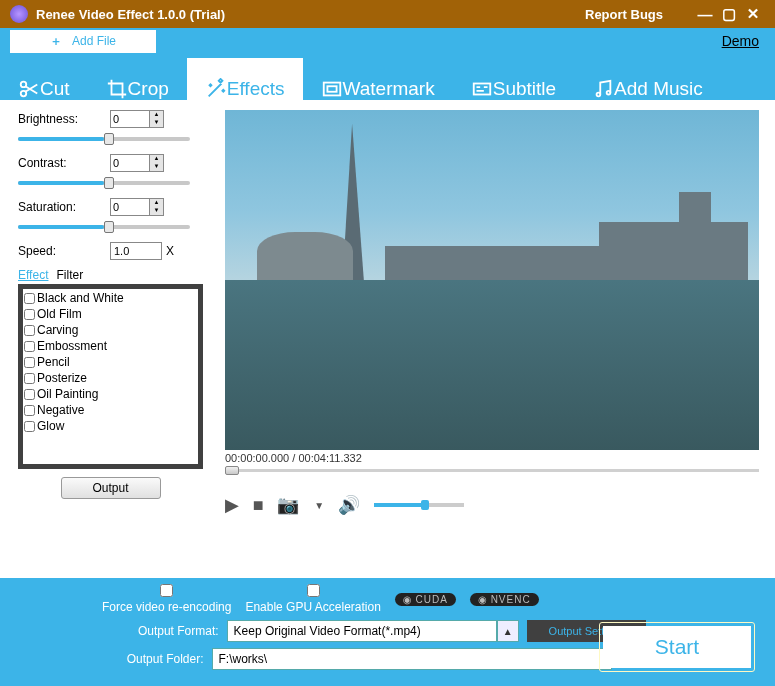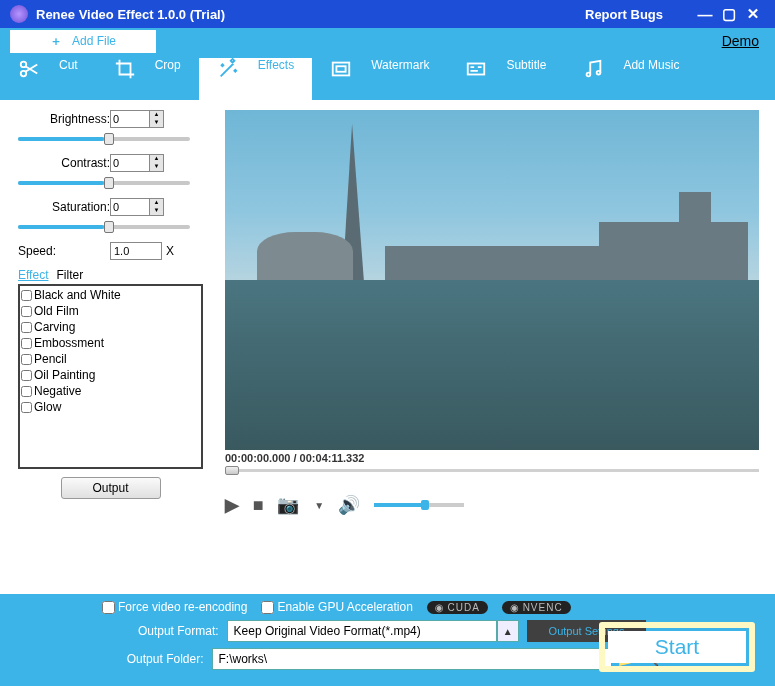--- a/index.html
+++ b/index.html
@@ -1,86 +1,86 @@
 <!DOCTYPE html>
 <html><head>
 <meta charset="utf-8">
 <style>
 * { margin: 0; padding: 0; box-sizing: border-box; font-family: -apple-system, "Segoe UI", Tahoma, sans-serif; }
 body { background: #f0f0f0; width: 775px; height: 686px; overflow: hidden; }
 .window { width: 775px; height: 686px; background: #3cb4e8; display: flex; flex-direction: column; }
-.titlebar { background: #1d4ed8; display: flex; align-items: center; padding: 4px 10px; height: 28px; color: #fff; }
+.titlebar { background: #a16207; display: flex; align-items: center; padding: 4px 10px; height: 28px; color: #fff; }
 .titlebar .logo { width: 18px; height: 18px; border-radius: 50%; background: radial-gradient(#b796ff,#6b4fd6); margin-right: 8px; }
 .titlebar .title { font-size: 13px; font-weight: bold; }
 .titlebar .spacer { flex: 1; }
 .titlebar .report { font-size: 13px; font-weight: bold; margin-right: 30px; cursor: pointer; }
 .titlebar .winbtn { width: 24px; text-align: center; font-size: 15px; cursor: pointer; font-weight: bold; }
 
 .filebar { background: #3cb4e8; display: flex; align-items: center; padding: 2px 10px 6px 10px; height: 30px; }
 .addfile { background: #fff; color: #3cb4e8; border: none; padding: 3px 40px; font-size: 12px; cursor: pointer; display: flex; align-items: center; gap: 10px; }
 .addfile::before { content:"＋"; color:#3cb4e8; font-weight:bold; }
 .demo { margin-left: auto; color: #000; text-decoration: underline; font-size: 14px; cursor: pointer; margin-right: 6px; }
 
 .tabs { background: #3cb4e8; display: flex; height: 42px; }
-.tab { display: flex; align-items: flex-start; gap: 19px; padding: 0 18px; color: #fff; font-size: 12px; cursor: pointer; }
+.tab { display: flex; align-items: flex-end; gap: 0; padding: 0 18px; color: #fff; font-size: 19px; cursor: pointer; }
 .tab.active { background: #fff; color: #3cb4e8; }
 .tab svg { width: 22px; height: 22px; }
 
 .body { flex: 1; display: flex; background: #fff; }
 .sidebar { width: 215px; background: #fff; padding: 10px 12px 8px 18px; font-size: 12px; color: #000; display: flex; flex-direction: column; }
 .ctrl { display: flex; align-items: center; margin-bottom: 4px; height: 18px; }
-.ctrl label { width: 92px; text-align: right; }
+.ctrl label { width: 92px; }
 .ctrl input.num { width: 40px; height: 18px; font-size: 11px; padding: 0 2px; border: 1px solid #888; }
 .ctrl .spin { width: 14px; height: 18px; display: flex; flex-direction: column; border: 1px solid #888; border-left: none; }
 .ctrl .spin span { flex: 1; font-size: 6px; line-height: 1; text-align: center; background: #e5e5e5; cursor: pointer; }
 .slider { width: 172px; height: 14px; position: relative; margin-bottom: 8px; }
 .slider .track { position: absolute; left: 0; right: 0; top: 5px; height: 4px; background: #c8c8c8; border-radius: 2px; }
 .slider .fill { position: absolute; left: 0; top: 5px; height: 4px; background: #3cb4e8; border-radius: 2px; }
 .slider .thumb { position: absolute; top: 1px; width: 10px; height: 12px; background: #e8e8e8; border: 1px solid #777; border-radius: 2px; cursor: pointer; }
 .magic { display: flex; align-items: center; gap: 3px; margin-bottom: 6px; }
 .magic input { accent-color: #3cb4e8; }
 .speedrow { display: flex; align-items: center; margin-bottom: 8px; }
 .speedrow label { width: 92px; }
 .speedrow input { width: 52px; height: 18px; font-size: 11px; border: 1px solid #888; padding: 0 3px; }
 .efftabs { display: flex; gap: 8px; font-size: 12px; margin-bottom: 2px; }
 .efftabs .et { cursor: pointer; }
 .efftabs .et.active { color: #3cb4e8; text-decoration: underline; }
-.efflist { border: 2px solid #404040; height: 185px; overflow-y: scroll; font-size: 12px; padding: 1px; }
+.efflist { border: 5px solid #404040; height: 185px; overflow-y: scroll; font-size: 12px; padding: 1px; }
 .efflist .it { display: flex; align-items: center; gap: 2px; height: 16px; }
 .efflist .it input { width: 11px; height: 11px; }
 .defaultbtn { margin: 8px auto 0 auto; display: block; width: 100px; height: 22px; background: linear-gradient(#fafafa,#e0e0e0); border: 1px solid #999; border-radius: 3px; font-size: 12px; cursor: pointer; }
 
-.preview { flex: 1; padding: 10px 16px 18px 10px; display: flex; flex-direction: column; font-weight: bold; }
+.preview { flex: 1; padding: 10px 16px 18px 10px; display: flex; flex-direction: column; }
 .video { width: 100%; height: 340px; background: #000; position: relative; overflow: hidden; }
 .sky { position: absolute; inset: 0 0 50% 0; background: linear-gradient(#6fb6d6,#8fc6df 60%, #b5d4e0); }
 .water { position: absolute; inset: 50% 0 0 0; background: linear-gradient(#4a7580,#39595f); }
 .bldg { position: absolute; bottom: 50%; background: #6a7a82; }
 .timecur { font-size: 11px; color: #333; margin-top: 2px; }
 .progress { position: relative; height: 10px; margin-top: 2px; }
 .progress .tr { position: absolute; left: 0; right: 0; top: 3px; height: 3px; background: #d0d0d0; }
 .progress .th { position: absolute; left: 0; top: 0; width: 14px; height: 9px; background: linear-gradient(#f0f0f0,#c9c9c9); border: 1px solid #888; border-radius: 2px; cursor: pointer; }
 
 .pcontrols { display: flex; align-items: center; gap: 14px; margin-top: 18px; }
 .pcontrols .pc { cursor: pointer; color: #555; font-size: 18px; }
 .vol { position: relative; width: 90px; height: 10px; }
 .vol .tr { position: absolute; left:0; right:0; top:3px; height:4px; background:#ccc; }
 .vol .fl { position: absolute; left:0; top:3px; height:4px; background:#3cb4e8; width:55%; }
 .vol .th { position: absolute; top:0; width:8px; height:10px; background:#3cb4e8; border-radius:2px; left:52%; cursor:pointer; }
 
 .footer { background: #3cb4e8; padding: 6px 12px 10px 12px; color: #fff; font-size: 12px; }
 .optrow { display: flex; align-items: center; gap: 14px; margin-bottom: 6px; margin-left: 90px; }
-.optrow label { display: flex; align-items: center; gap: 3px; }
+.optrow label { display: flex; align-items: center; gap: 3px; flex-direction: column; }
 .badge { background: #222; color: #bbb; border-radius: 9px; padding: 1px 8px; font-size: 10px; letter-spacing: 1px; display: flex; align-items: center; gap: 3px; }
 .outrow { display: flex; align-items: center; gap: 8px; margin-bottom: 6px; justify-content: center; }
 .outrow .lbl { width: 90px; text-align: right; }
 .outrow .sel { flex: 0 0 292px; display: flex; }
 .outrow .sel input { flex:1; height: 22px; font-size: 12px; padding: 0 6px; border: 1px solid #5aa; background: #fff; color: #000; }
 .outrow .sel .dd { width: 22px; height: 22px; background: #eef; border: 1px solid #5aa; display:flex; align-items:center; justify-content:center; font-size:10px; cursor:pointer; color:#333; }
 .settingsbtn { background: #404040; color: #3cb4e8; border: none; height: 22px; padding: 0 22px; font-size: 11px; cursor: pointer; }
-.startwrap { position: absolute; right: 20px; bottom: 14px; width: 156px; height: 50px; border: 6px solid #fef9c3; border-radius: 3px; padding: 3px; }
+.startwrap { position: absolute; right: 20px; bottom: 14px; width: 156px; height: 50px; border: 1px solid #fef9c3; border-radius: 3px; padding: 3px; }
 .startbtn { width: 100%; height: 100%; background: #fff; color: #3cb4e8; border: none; font-size: 21px; cursor: pointer; }
 .footer { position: relative; }
 .foldericons { display:flex; gap:6px; margin-left:-4px; }
 .fico { color:#3cb4e8; background:#fff; width:20px; height:20px; display:flex; align-items:center; justify-content:center; border-radius:2px; cursor:pointer; font-size:13px; }
 </style>
 </head>
 <body>
 
 <div class="window">
   <div class="titlebar">
@@ -206,20 +206,24 @@
             <input type="checkbox" style="">
             <span>Carving</span>
           </div>
           <div class="it">
             <input type="checkbox" style="">
             <span>Embossment</span>
           </div>
           <div class="it">
             <input type="checkbox" style="">
             <span>Pencil</span>
+          </div>
+          <div class="it">
+            <input type="checkbox" style="">
+            <span>Posterize</span>
           </div>
           <div class="it">
             <input type="checkbox" style="">
             <span>Oil Painting</span>
           </div>
           <div class="it">
             <input type="checkbox" style="">
             <span>Negative</span>
           </div>
           <div class="it">

